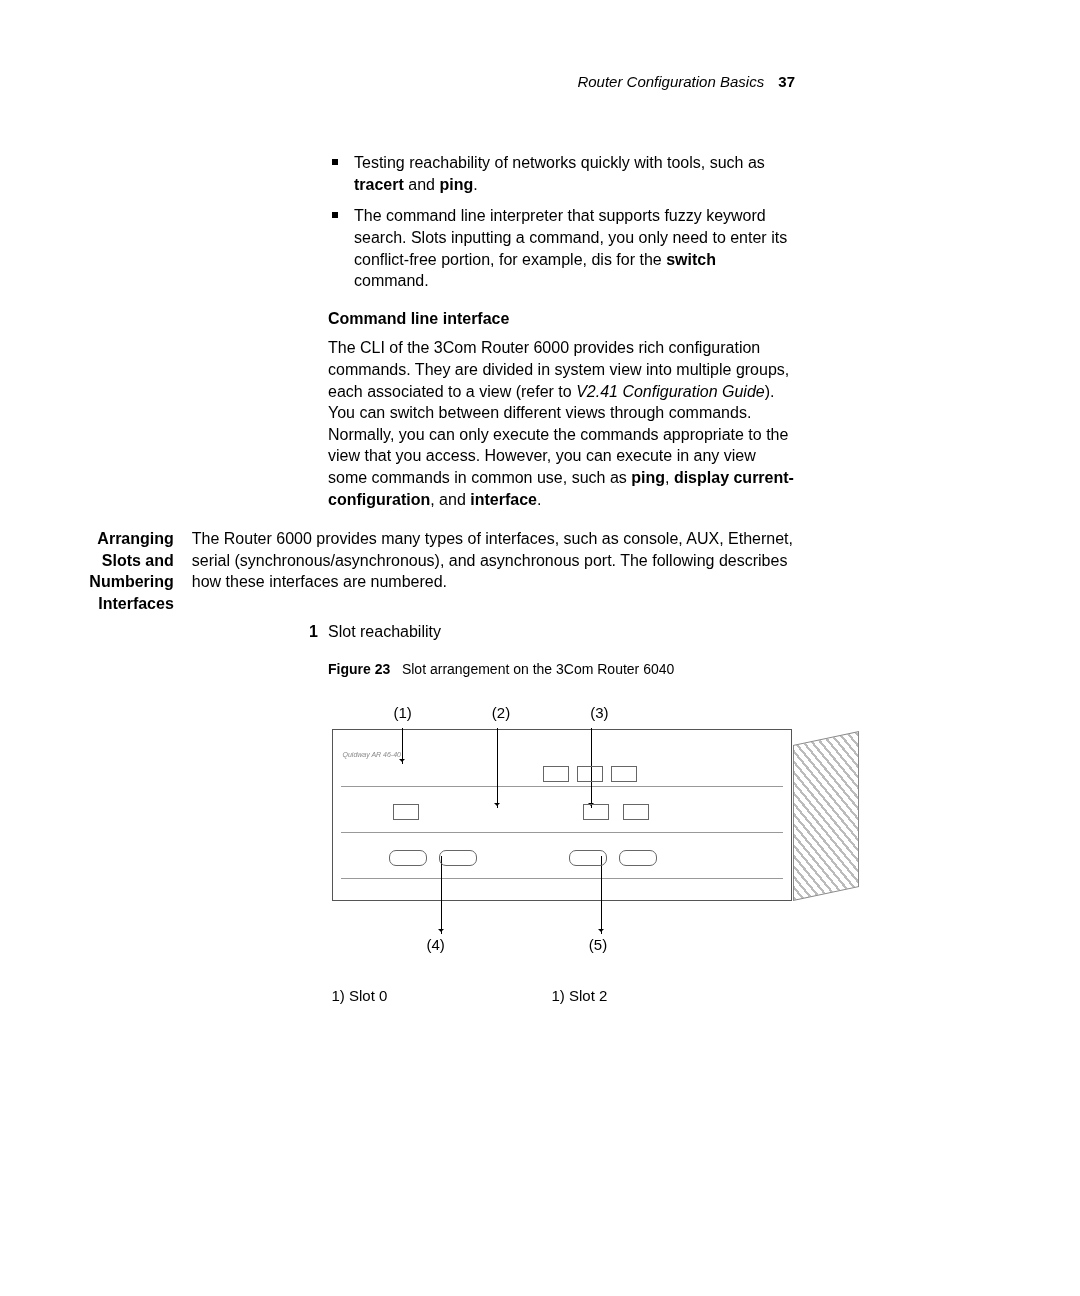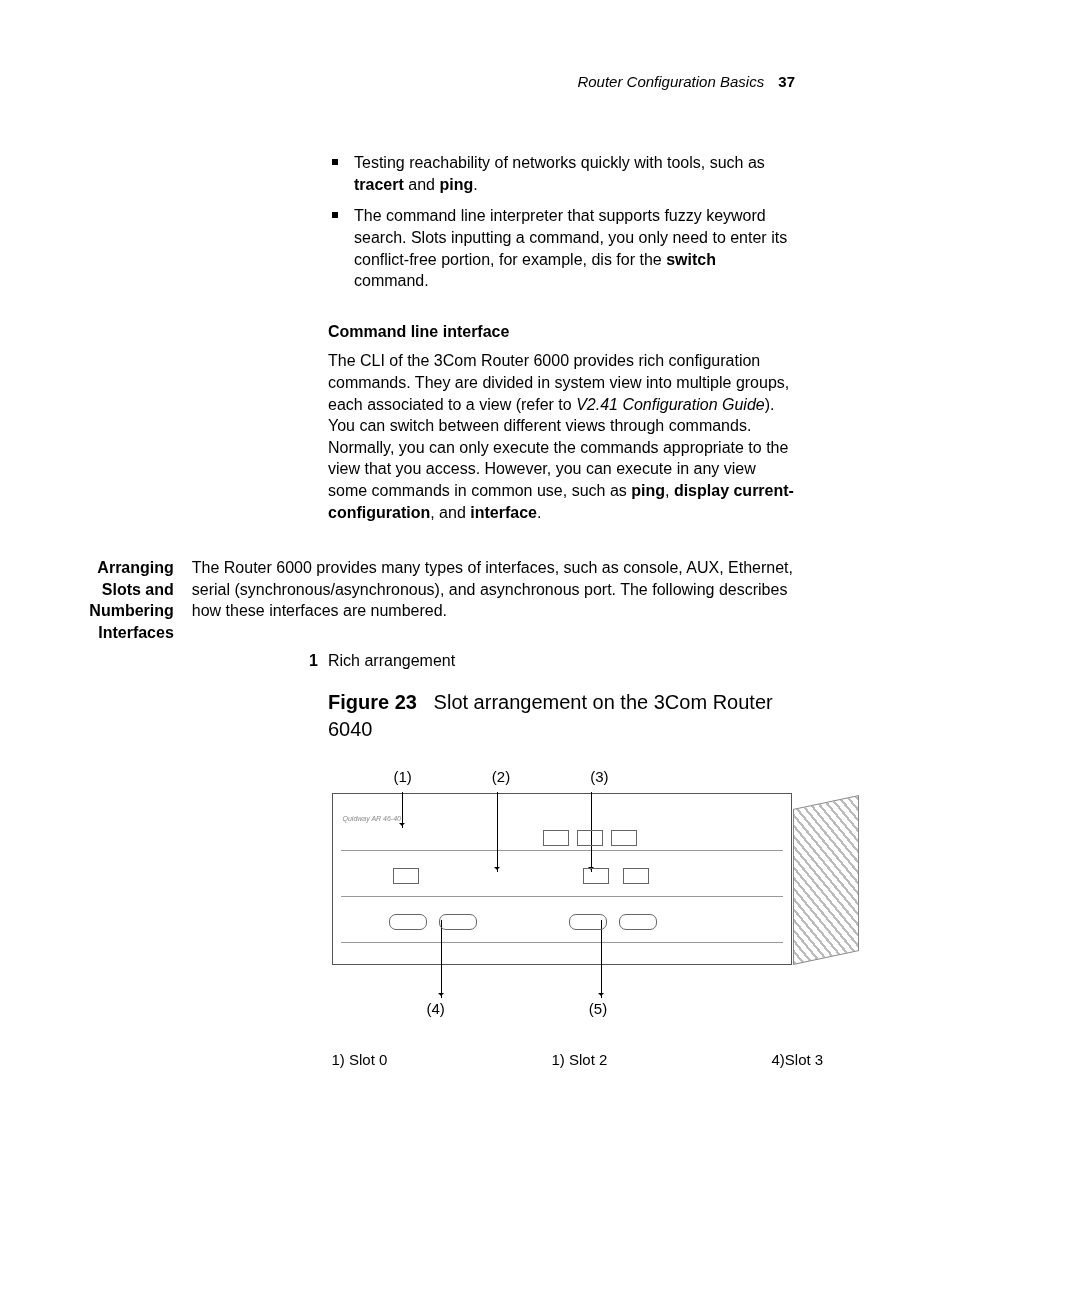--- a/index.html
+++ b/index.html
@@ -3,27 +3,27 @@
 <meta charset="utf-8">
 <style>
   body{margin:0;font-family:Arial,Helvetica,sans-serif;color:#000;font-size:16px;line-height:1.35}
   .page{width:873px;height:1296px;padding:72px 78px 52px 78px;box-sizing:border-box;position:relative}
   .hdr{text-align:right;font-style:italic;font-size:15px;margin-bottom:60px}
   .hdr .pn{font-style:normal;font-weight:bold;margin-left:10px}
   .content{margin-left:250px}
   ul.bul{list-style:none;padding:0;margin:0 0 4px 0}
   ul.bul li{position:relative;padding-left:26px;margin-bottom:10px}
   ul.bul li:before{content:"";position:absolute;left:4px;top:7px;width:6px;height:6px;background:#000}
-  .h2{font-weight:bold;margin:29px 0 8px 0}
+  .h2{font-weight:bold;margin:16px 0 8px 0}
   .para{margin-bottom:16px}
-  .row{display:flex;margin-top:34px}
+  .row{display:flex;margin-top:18px}
   .sidelabel{width:250px;margin-left:-250px;text-align:right;font-weight:bold;padding-right:18px;box-sizing:border-box;font-size:16px}
   .num{display:flex}
   .num .n{width:26px;margin-left:-26px;text-align:right;font-weight:bold;padding-right:10px;box-sizing:border-box}
-  .figcap{font-size:20px;margin:18px 0 24px 0}
+  .figcap{font-size:14px;margin:18px 0 24px 0}
   .figcap b{font-weight:bold}
   .diagram{margin:0 auto 30px auto;width:460px}
   .callouts{display:flex;justify-content:flex-start;gap:80px;padding-left:62px;font-size:15px;margin-bottom:6px}
   .device{position:relative;height:170px;border:1px solid #555;background:#fff}
   .arrow{position:absolute;width:1px;background:#000}
   .arrow:after{content:"";position:absolute;bottom:-1px;left:-3px;border:3px solid transparent;border-top-color:#000}
   .below{display:flex;justify-content:flex-start;gap:144px;padding-left:95px;font-size:15px;margin-top:34px}
   .legend{display:grid;grid-template-columns:220px 220px 180px;font-size:15px;margin-top:26px}
   .legend div{padding:4px 0}
   .slotline{position:absolute;left:8px;right:8px;height:1px;background:#999}
@@ -60,21 +60,21 @@
     <div class="row">
       <div class="sidelabel">
         <span>Arranging Slots and</span><br>
         <span>Numbering Interfaces</span>
       </div>
       <div class="para">The Router 6000 provides many types of interfaces, such as console, AUX, Ethernet, serial (synchronous/asynchronous), and asynchronous port. The following describes how these interfaces are numbered.</div>
     </div>
 
     <div class="num" style="margin-top:6px">
       <div class="n">1</div>
-      <div>Rich arrangement</div>
+      <div>Slot reachability</div>
     </div>
 
     <div class="figcap">
       <b>Figure 23</b>&nbsp;&nbsp;&nbsp;<span>Slot arrangement on the 3Com Router 6040</span>
     </div>
 
     <div class="diagram">
       <div class="callouts">
         <span>(1)</span>
         <span>(2)</span>
@@ -102,18 +102,17 @@
         <div class="port oval" style="left:236px;top:120px"></div>
         <div class="port oval" style="left:286px;top:120px"></div>
       </div>
       <div class="below">
         <span>(4)</span>
         <span>(5)</span>
       </div>
       <div class="legend">
         <div>1) Slot 0</div>
         <div>1) Slot 2</div>
-        <div>4)Slot 3</div>
         <div></div>
       </div>
     </div>
   </div>
 </div>
 
 </body></html>

